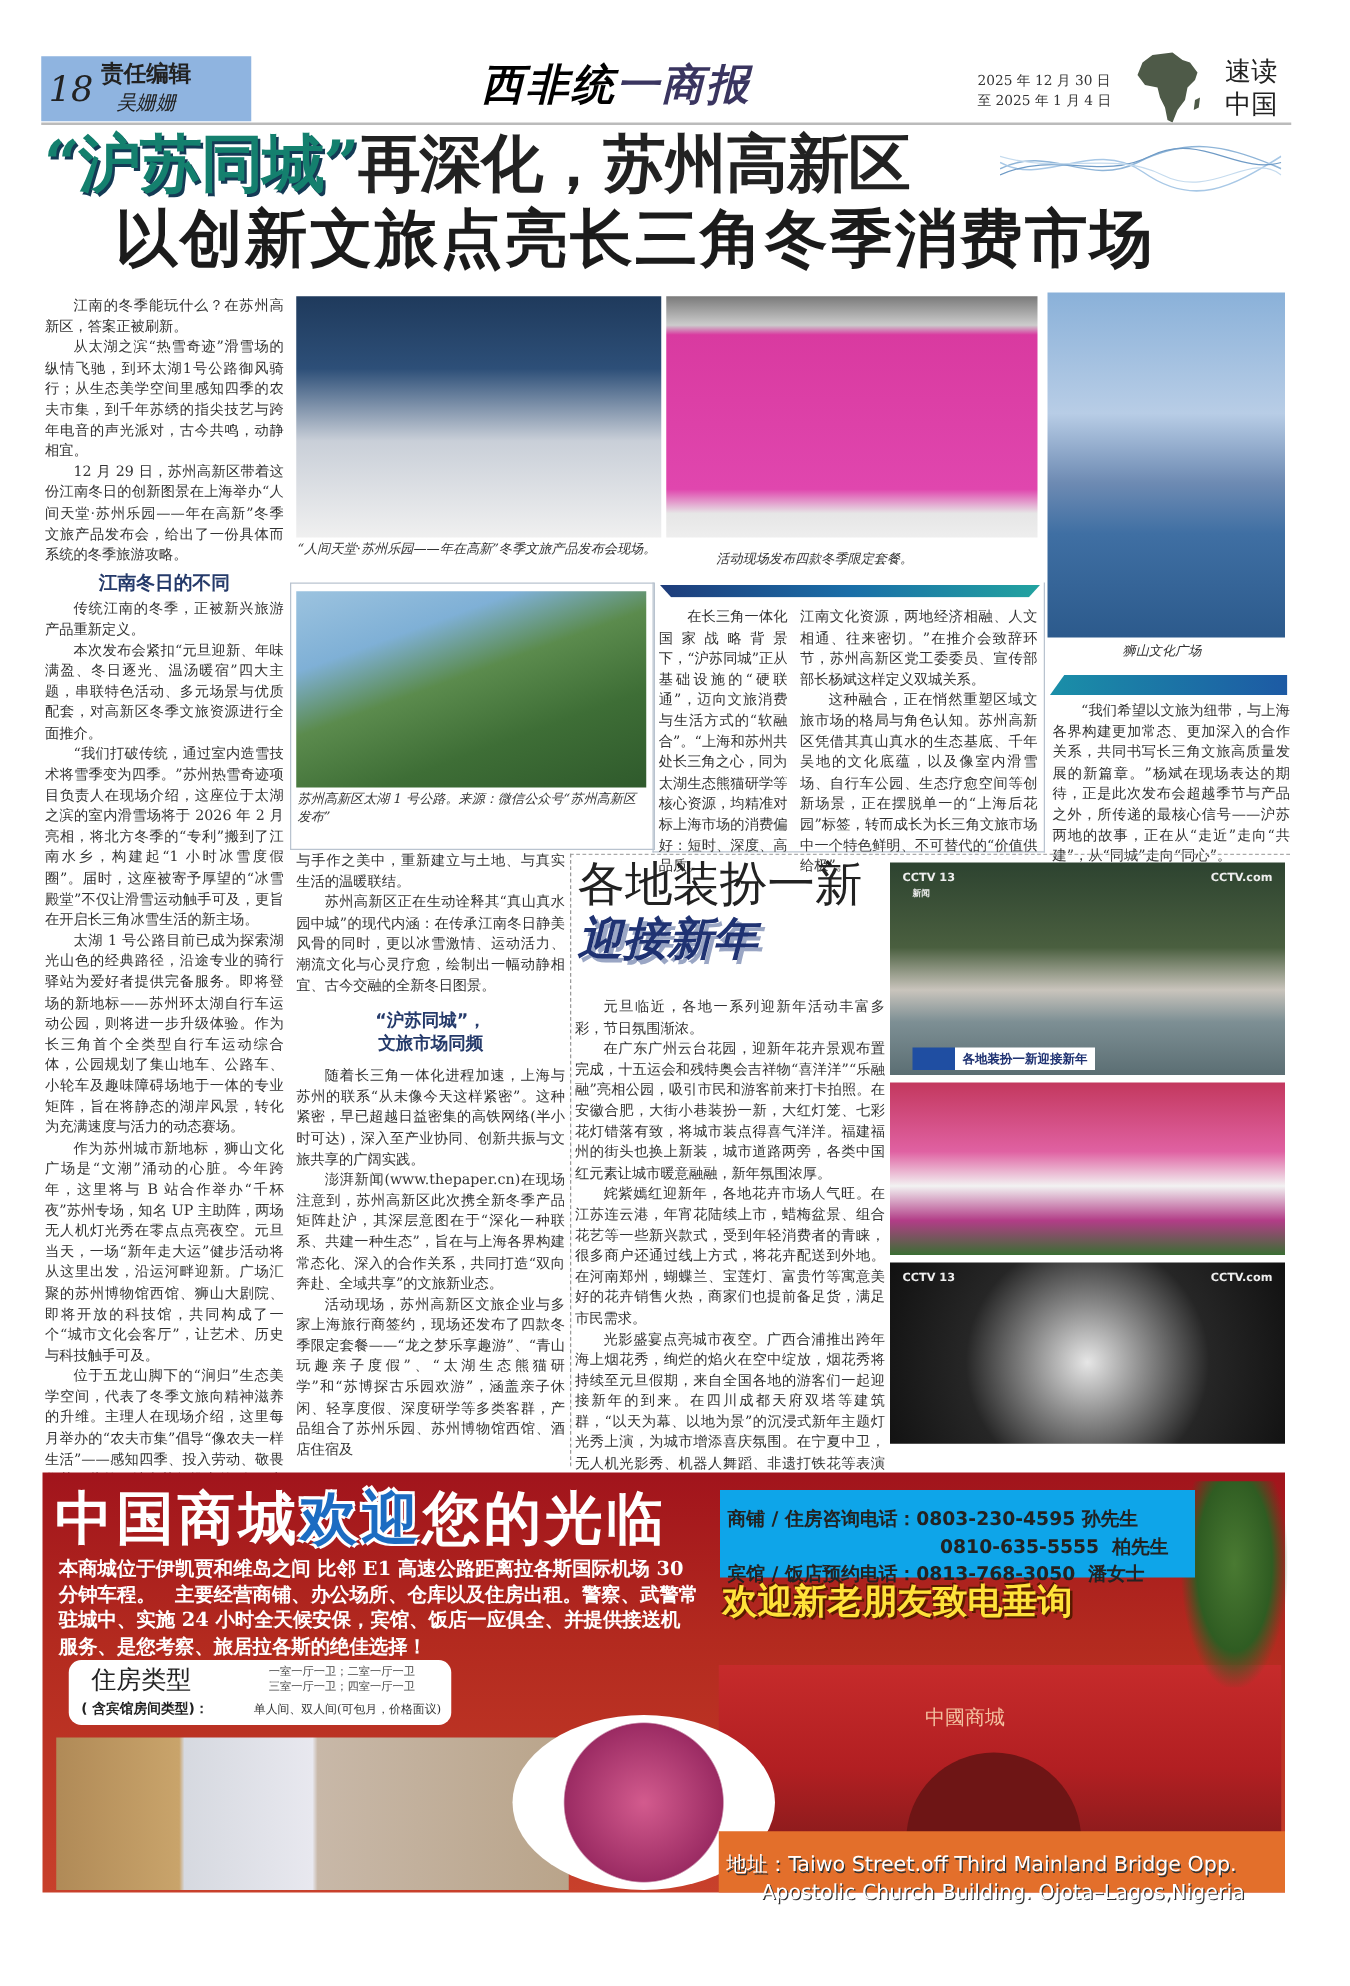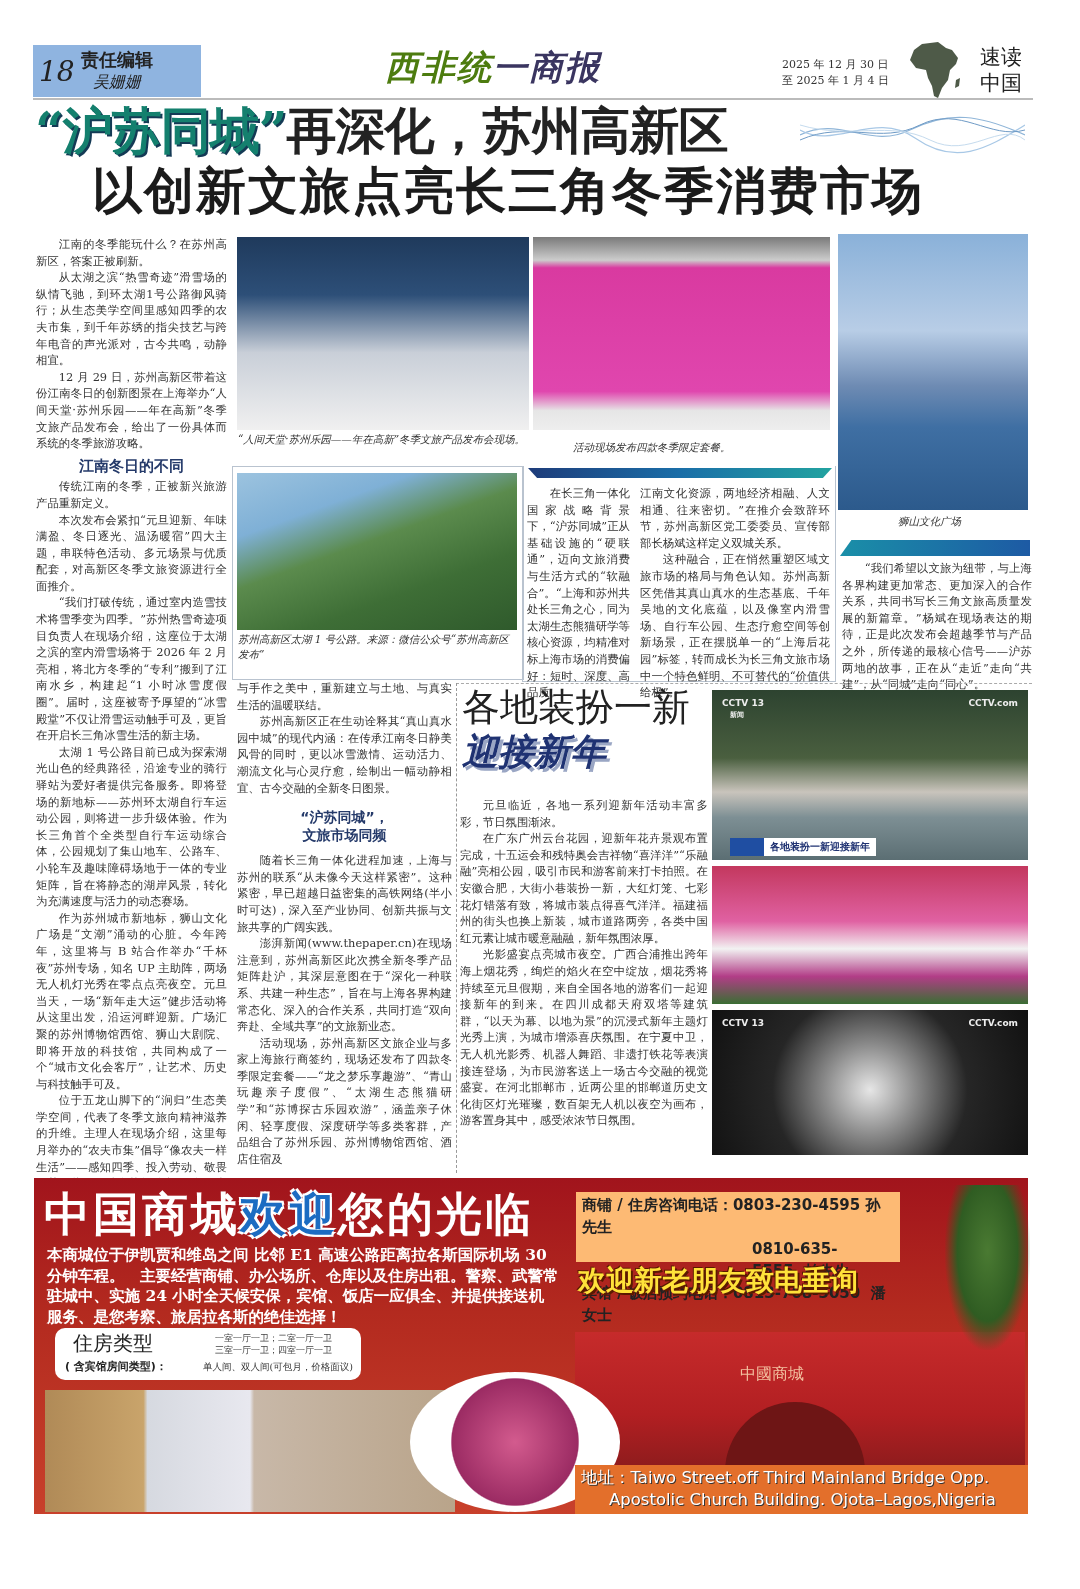--- a/index.html
+++ b/index.html
@@ -6,21 +6,21 @@
   body { width: 1080px; height: 1589px; background: #fff; font-family: "DejaVu Serif", serif; color: #222; position: relative; overflow: hidden; }
   .abs { position: absolute; }
 
   
   .page-badge { left: 33px; top: 45px; width: 168px; height: 52px; background: #8fb4e0; display: flex; align-items: center; }
   .page-num { font-family: "DejaVu Serif", serif; font-style: italic; font-size: 28px; color: #222; margin-left: 6px; width: 42px; }
   .editor { display: flex; flex-direction: column; align-items: center; line-height: 22px; }
   .editor .role { font-family: "DejaVu Sans", sans-serif; font-size: 18px; font-weight: bold; color: #222; }
   .editor .name { font-size: 16px; font-style: italic; color: #222; }
   .logo { left: 385px; top: 45px; font-family: "DejaVu Serif", serif; font-size: 34px; font-weight: bold; letter-spacing: 2px; }
-  .logo .grey { color: #4d7c0f; font-style: italic; margin-top: 39px; }
+  .logo .grey { color: #000000; font-style: italic; margin-top: 39px; }
   .logo .dark { color: #3a3560; font-style: italic; }
   .date { left: 782px; top: 57px; font-size: 11px; line-height: 16px; color: #333; }
   .africa { left: 908px; top: 40px; width: 56px; height: 60px; }
   .speed { left: 980px; top: 44px; font-family: "DejaVu Sans", sans-serif; font-size: 21px; line-height: 26px; color: #222; text-align: center; }
   .rule-top { left: 33px; top: 98px; width: 1000px; height: 2px; background: #bbb; }
 
   
   .hl1 { left: 35px; top: 100px; font-size: 50px; font-weight: bold; line-height: 62px; letter-spacing: -1px; white-space: nowrap; }
   .hl1 .quote { color: #14806e; text-shadow: 2px 2px 0 #143a55; }
   .hl1 .rest { color: #222; }
@@ -46,29 +46,29 @@
   .ph-rooms { left: 45px; top: 1390px; width: 410px; height: 122px; background: linear-gradient(90deg,#b08a57 0%,#c9a46b 24%,#d6d9e0 25%,#e8e8ef 50%,#c8b8a8 51%,#b9a48a 100%); }
   .ph-show { left: 410px; top: 1372px; width: 210px; height: 140px; border-radius: 50%; background: radial-gradient(circle at 50% 50%,#d35b8e 0%,#9b2b63 50%,#fff 51%,#fff 100%); }
   .ph-gate { left: 575px; top: 1332px; width: 450px; height: 165px; background: linear-gradient(180deg,#c62b2b 0%,#b21f22 50%,#7a1a1a 100%); }
   .cctv { position: absolute; font-family: "DejaVu Sans", sans-serif; font-size: 9px; font-weight: bold; color: #eee; }
 
   
   .ad { left: 34px; top: 1178px; width: 994px; height: 336px; background: linear-gradient(180deg,#a1141c 0%,#b32a1f 40%,#c8402b 100%); }
   .ad-title { left: 44px; top: 1184px; font-family: "DejaVu Sans", sans-serif; font-size: 46px; font-weight: bold; color: #fff; letter-spacing: 3px; white-space: nowrap; }
   .ad-title .blue { color: #1c6cc2; background: none; text-shadow: 2px 2px 0 #fff, -2px -2px 0 #fff, 2px -2px 0 #fff, -2px 2px 0 #fff; }
   .ad-desc { left: 47px; top: 1245px; width: 512px; font-size: 15.5px; line-height: 20.5px; color: #fff; font-weight: bold; font-family: "DejaVu Serif", serif; }
-  .ad-phones { left: 576px; top: 1192px; width: 324px; height: 70px; background: #fdba74; padding: 2px 6px; font-family: "DejaVu Sans", sans-serif; font-weight: bold; font-size: 15px; line-height: 22px; color: #222; }
+  .ad-phones { left: 576px; top: 1192px; width: 380px; height: 70px; background: #0ea5e9; padding: 12px 6px; font-family: "DejaVu Sans", sans-serif; font-weight: bold; font-size: 15px; line-height: 22px; color: #222; }
   .ad-phones .row2 { padding-left: 170px; }
   .ad-welcome { left: 578px; top: 1262px; font-family: "DejaVu Sans", sans-serif; font-size: 28px; font-weight: bold; color: #ffe23a; text-shadow: 2px 2px 0 #5a1a00, -1px -1px 0 #5a1a00; white-space: nowrap; }
   .ad-housing { left: 55px; top: 1328px; width: 306px; height: 52px; background: #fff; border-radius: 10px; padding: 4px 10px; }
   .housing-title { position: absolute; left: 18px; top: 2px; font-family: "DejaVu Sans", sans-serif; font-size: 20px; color: #222; }
   .housing-sub { position: absolute; left: 10px; top: 31px; font-family: "DejaVu Sans", sans-serif; font-size: 11px; font-weight: bold; color: #222; }
   .housing-types { position: absolute; left: 160px; top: 4px; font-size: 9px; line-height: 12px; color: #444; }
   .housing-room { position: absolute; left: 148px; top: 33px; font-size: 9.5px; color: #333; }
-  .ad-address { left: 575px; top: 1465px; width: 453px; height: 49px; background: #e36f2b; font-family: "DejaVu Sans", sans-serif; font-size: 16.5px; line-height: 22px; color: #fff; padding: 2px 6px; text-shadow: 1px 1px 0 #333; }
+  .ad-address { left: 575px; top: 1465px; width: 453px; height: 49px; background: #e36f2b; font-family: "DejaVu Sans", sans-serif; font-size: 16.5px; line-height: 22px; color: #fff; padding: 16px 6px; text-shadow: 1px 1px 0 #333; }
   .ad-address .l2 { padding-left: 28px; }
   .tree { left: 945px; top: 1185px; width: 85px; height: 165px; background: radial-gradient(ellipse at 50% 40%,#4a7a32 0%,#2f5c22 50%,transparent 72%); }
 
   .dotted-v { border-left: 1px dashed #999; }
   .dotted-h { border-top: 1px dashed #aaa; }
   .frame { border: 1px solid #b9c3cf; }
 </style>
 </head>
 <body>
 
@@ -160,20 +160,21 @@
   <p>“我们希望以文旅为纽带，与上海各界构建更加常态、更加深入的合作关系，共同书写长三角文旅高质量发展的新篇章。”杨斌在现场表达的期待，正是此次发布会超越季节与产品之外，所传递的最核心信号——沪苏两地的故事，正在从“走近”走向“共建”，从“同城”走向“同心”。</p>
 </div>
 
 <div class="abs dotted-h" style="left:456px; top:683px; width:576px;"></div>
 <div class="abs dotted-v" style="left:456px; top:683px; height:490px;"></div>
 <div class="abs" style="left:462px; top:684px; font-family:'DejaVu Sans',sans-serif; font-size:38px; line-height:46px; color:#222;">各地装扮一新</div>
 <div class="abs" style="left:462px; top:730px; font-family:'DejaVu Sans',sans-serif; font-size:36px; line-height:44px; font-weight:bold; font-style:italic; color:#1f3272; text-shadow:3px 3px 0 #9aa6c4;">迎接新年</div>
 <div class="abs col" style="left:460px; top:797px; width:248px;">
   <p>元旦临近，各地一系列迎新年活动丰富多彩，节日氛围渐浓。</p>
   <p>在广东广州云台花园，迎新年花卉景观布置完成，十五运会和残特奥会吉祥物“喜洋洋”“乐融融”亮相公园，吸引市民和游客前来打卡拍照。在安徽合肥，大街小巷装扮一新，大红灯笼、七彩花灯错落有致，将城市装点得喜气洋洋。福建福州的街头也换上新装，城市道路两旁，各类中国红元素让城市暖意融融，新年氛围浓厚。</p>
+  <p>姹紫嫣红迎新年，各地花卉市场人气旺。在江苏连云港，年宵花陆续上市，蜡梅盆景、组合花艺等一些新兴款式，受到年轻消费者的青睐，很多商户还通过线上方式，将花卉配送到外地。在河南郑州，蝴蝶兰、宝莲灯、富贵竹等寓意美好的花卉销售火热，商家们也提前备足货，满足市民需求。</p>
   <p>光影盛宴点亮城市夜空。广西合浦推出跨年海上烟花秀，绚烂的焰火在空中绽放，烟花秀将持续至元旦假期，来自全国各地的游客们一起迎接新年的到来。在四川成都天府双塔等建筑群，“以天为幕、以地为景”的沉浸式新年主题灯光秀上演，为城市增添喜庆氛围。在宁夏中卫，无人机光影秀、机器人舞蹈、非遗打铁花等表演接连登场，为市民游客送上一场古今交融的视觉盛宴。在河北邯郸市，近两公里的邯郸道历史文化街区灯光璀璨，数百架无人机以夜空为画布，游客置身其中，感受浓浓节日氛围。</p>
 </div>
 
 <div class="abs photo ph-fountain">
   <span class="cctv" style="left:10px; top:8px;">CCTV 13</span>
   <span class="cctv" style="left:18px; top:20px; font-size:7px;">新闻</span>
   <span class="cctv" style="right:10px; top:8px;">CCTV.com</span>
   <div style="position:absolute; left:18px; bottom:4px; height:18px; display:flex; align-items:center;">
     <span style="width:34px; height:18px; background:#1f4ea2; display:inline-block;"></span>
     <span style="background:#fff; color:#1f3272; font-family:'DejaVu Sans',sans-serif; font-size:10px; font-weight:bold; padding:2px 6px;">各地装扮一新迎接新年</span>

